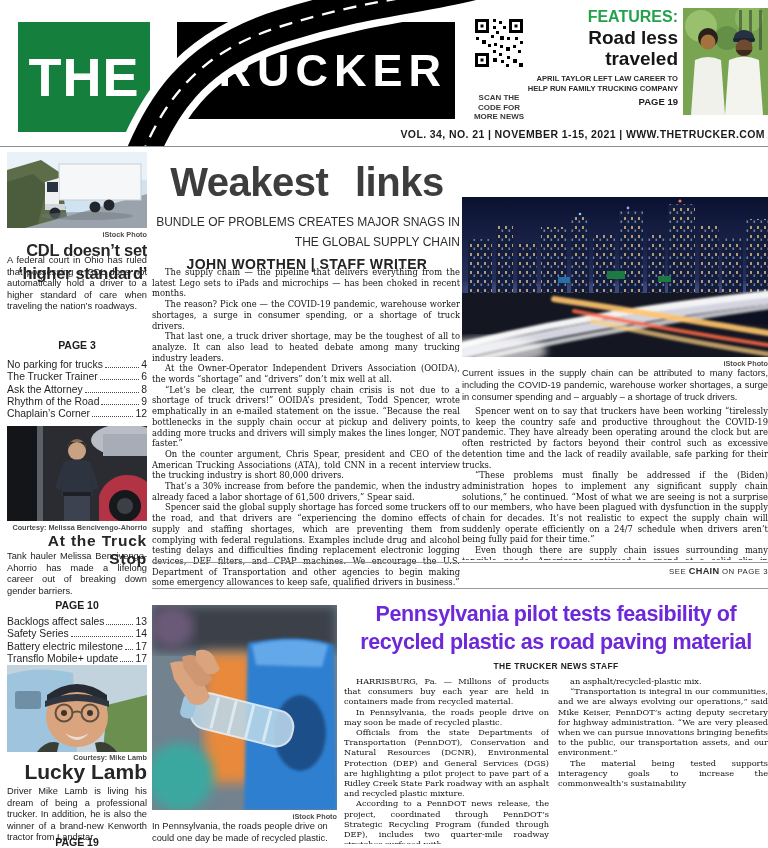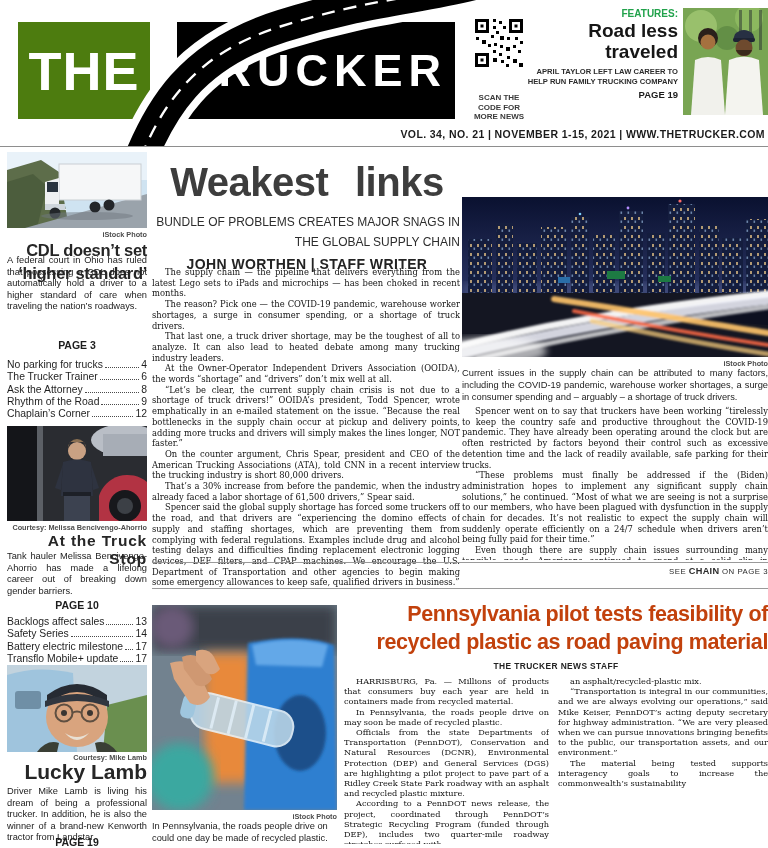--- a/index.html
+++ b/index.html
@@ -2,29 +2,29 @@
 <html><head>
 <meta charset="utf-8">
 <style>
   *{box-sizing:border-box;margin:0;padding:0}
   html,body{width:768px;height:848px}
   body{position:relative;background:#fff;font-family:"Liberation Sans",sans-serif;color:#1c1c1c;overflow:hidden}
   .abs{position:absolute}
 
   
   #masthead{position:absolute;left:0;top:0;width:768px;height:148px}
-  #green-box{position:absolute;left:18px;top:22px;width:132px;height:97px;background:#4d7c0f;display:flex;align-items:center;justify-content:center}
+  #green-box{position:absolute;left:18px;top:22px;width:132px;height:110px;background:#15803d;display:flex;align-items:center;justify-content:center}
   #green-box span{color:#fff;font-weight:bold;font-size:54px;letter-spacing:1px}
   #black-box{position:absolute;left:177px;top:22px;width:278px;height:97px;background:#000;display:flex;align-items:center;justify-content:center}
   #black-box span{color:#fff;font-weight:bold;font-size:45px;letter-spacing:6px}
   #road-svg{position:absolute;left:0;top:0;width:768px;height:146px;pointer-events:none}
   #qr-wrap{position:absolute;left:471px;top:17px;width:56px;text-align:center}
   #qr-caption{font-size:8px;font-weight:bold;color:#3a3a3a;line-height:9.5px;margin-top:20px;white-space:pre-line}
   #features{position:absolute;left:520px;top:8px;width:158px;text-align:right}
-  #features .flabel{color:#21a24b;font-weight:bold;font-size:10px}
+  #features .flabel{color:#21a24b;font-weight:bold;font-size:16px}
   #features .ftitle{font-weight:bold;font-size:19px;line-height:21px;color:#161616;margin-top:1px}
   #features .fteaser{font-size:7.6px;font-weight:bold;color:#2c2c2c;line-height:9.6px;margin-top:5px}
   #features .fpage{font-size:9.5px;font-weight:bold;margin-top:3px}
   #features-photo{position:absolute;left:683px;top:8px;width:85px;height:107px;overflow:hidden}
   #issue-line{position:absolute;right:3px;top:128px;font-size:10.5px;font-weight:bold;letter-spacing:.4px;color:#1a1a1a}
   #masthead-rule{position:absolute;left:0;top:146px;width:768px;height:1px;background:#8e8e8e}
 
   
   #sidebar{position:absolute;left:7px;top:152px;width:140px;height:696px}
   .sb-photo{position:absolute;left:0;width:140px;overflow:hidden;background:#ccc}
@@ -50,21 +50,21 @@
   .jump{font-size:7.8px;letter-spacing:.5px;color:#2a2a2a;text-align:right}
   .jump .slug{font-weight:bold;font-size:9.2px;letter-spacing:.3px}
   #lead-jump{position:absolute;left:0;top:410px;width:616px;border-top:1px solid #9a9a9a;padding-top:3px}
   #story-divider{position:absolute;left:152px;top:588px;width:616px;height:1px;background:#9a9a9a}
 
   
   #second{position:absolute;left:152px;top:600px;width:616px;height:248px}
   #second-photo{position:absolute;left:0;top:5px;width:185px;height:205px;overflow:hidden;background:#6f7f8c}
   #second-photo-credit{position:absolute;left:0;top:212px;width:185px}
   #second-caption{position:absolute;left:0;top:221px;width:185px;font-size:9.3px;line-height:11.6px;color:#1d1d1d;font-weight:500}
-  #second-headline{position:absolute;left:192px;top:0;width:424px;text-align:right;font-size:21.5px;line-height:28px;font-weight:bold;letter-spacing:-.4px;color:#c2410c}
+  #second-headline{position:absolute;left:192px;top:0;width:424px;text-align:center;font-size:21.5px;line-height:28px;font-weight:bold;letter-spacing:-.4px;color:#6d28d9}
   #second-byline{position:absolute;left:192px;top:61px;width:424px;text-align:center;font-size:8.4px;font-weight:bold;letter-spacing:.4px;color:#222}
   #second-col1{position:absolute;left:192px;top:76px;width:205px;height:168px;overflow:hidden}
   #second-col2{position:absolute;left:406px;top:76px;width:210px;height:130px;overflow:hidden}
   #second-col1 p,#second-col2 p{font-size:8.2px;line-height:10.2px;text-indent:12px}
   #second-jump{position:absolute;left:406px;top:214px;width:210px;border-top:1px solid #9a9a9a;padding-top:3px}
 </style>
 </head>
 <body>
 
 <header id="masthead">

